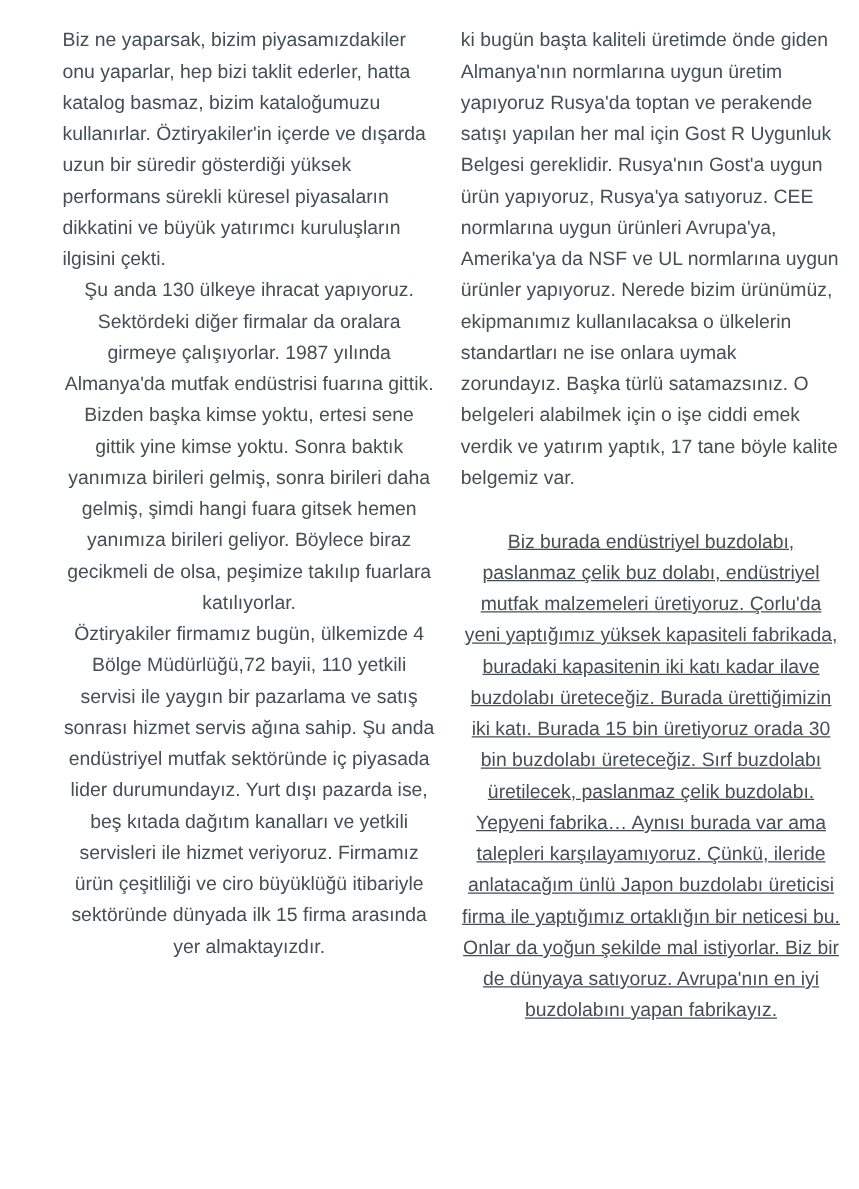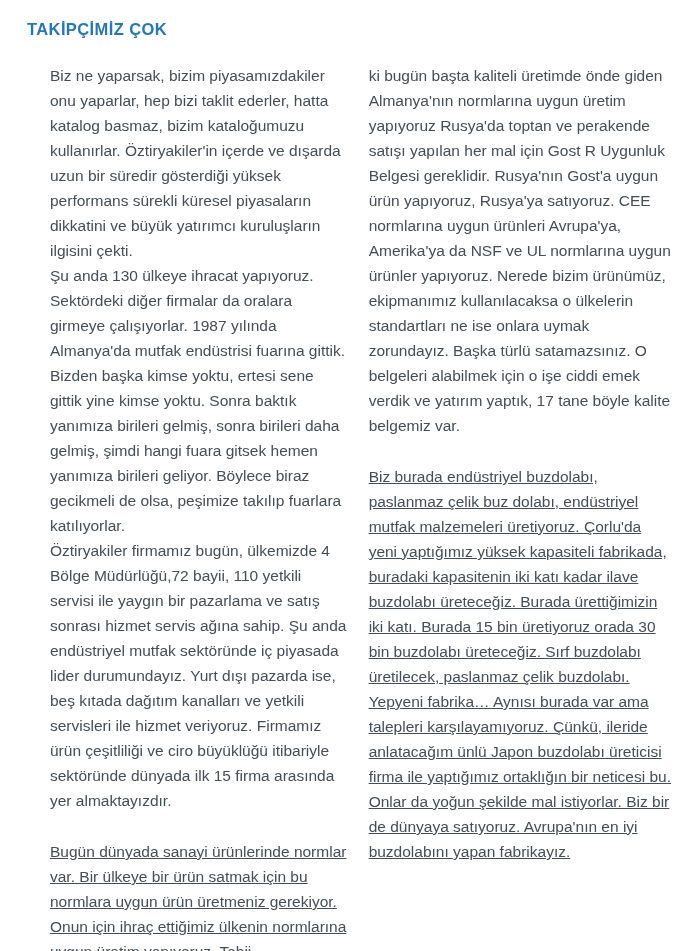--- a/index.html
+++ b/index.html
@@ -35,40 +35,39 @@
     line-height: 25px;
     text-align: left;
   }
   .column.left  { width: 312px; }
   .column.right { width: 318px; }
   .column p {
     margin: 0;
   }
   .column p + p {
     margin-top: 0;
+    text-align: center;
   }
   .column p.spaced {
     margin-top: 26px;
     text-decoration: underline;
   }
 </style>
 </head>
 <body>
 
 <div class="page">
 
-  <h1 class="article-title">TAKİPÇİMİZ ÇOK</h1>
 
   <div class="columns">
 
     <div class="column left">
       <p>Biz ne yaparsak, bizim piyasamızdakiler onu yaparlar, hep bizi taklit ederler, hatta katalog basmaz, bizim kataloğumuzu kullanırlar. Öztiryakiler'in içerde ve dışarda uzun bir süredir gösterdiği yüksek performans sürekli küresel piyasaların dikkatini ve büyük yatırımcı kuruluşların ilgisini çekti.</p>
       <p>Şu anda 130 ülkeye ihracat yapıyoruz. Sektördeki diğer firmalar da oralara girmeye çalışıyorlar. 1987 yılında Almanya'da mutfak endüstrisi fuarına gittik. Bizden başka kimse yoktu, ertesi sene gittik yine kimse yoktu. Sonra baktık yanımıza birileri gelmiş, sonra birileri daha gelmiş, şimdi hangi fuara gitsek hemen yanımıza birileri geliyor.  Böylece biraz gecikmeli de olsa, peşimize takılıp fuarlara katılıyorlar.</p>
       <p>Öztiryakiler firmamız bugün, ülkemizde 4 Bölge Müdürlüğü,72 bayii, 110 yetkili servisi ile yaygın bir pazarlama ve satış sonrası hizmet  servis ağına sahip. Şu anda endüstriyel mutfak sektöründe iç piyasada lider durumundayız. Yurt dışı pazarda ise, beş kıtada dağıtım kanalları ve yetkili servisleri ile hizmet veriyoruz. Firmamız ürün çeşitliliği ve ciro büyüklüğü itibariyle sektöründe dünyada ilk 15 firma arasında yer almaktayızdır.</p>
-      <p class="spaced">Bugün dünyada sanayi ürünlerinde normlar var. Bir ülkeye bir ürün satmak için bu normlara uygun ürün üretmeniz gerekiyor. Onun için  ihraç ettiğimiz ülkenin normlarına uygun üretim yapıyoruz. Tabii</p>
     </div>
 
     <div class="column right">
       <p>ki bugün başta kaliteli üretimde önde giden Almanya'nın normlarına uygun üretim yapıyoruz Rusya'da toptan ve perakende satışı yapılan her mal için Gost R Uygunluk Belgesi gereklidir. Rusya'nın Gost'a uygun ürün yapıyoruz, Rusya'ya satıyoruz. CEE normlarına uygun ürünleri Avrupa'ya, Amerika'ya da NSF ve UL normlarına uygun ürünler yapıyoruz. Nerede bizim ürünümüz, ekipmanımız kullanılacaksa o ülkelerin standartları ne ise onlara uymak zorundayız. Başka türlü satamazsınız. O belgeleri alabilmek için o işe ciddi emek verdik ve yatırım yaptık, 17 tane böyle kalite belgemiz var.</p>
       <p class="spaced">Biz burada endüstriyel buzdolabı, paslanmaz çelik buz dolabı, endüstriyel mutfak malzemeleri üretiyoruz. Çorlu'da yeni yaptığımız yüksek kapasiteli fabrikada, buradaki kapasitenin iki katı kadar ilave buzdolabı üreteceğiz. Burada ürettiğimizin iki katı. Burada 15 bin üretiyoruz orada 30 bin buzdolabı üreteceğiz. Sırf buzdolabı üretilecek, paslanmaz çelik buzdolabı. Yepyeni fabrika… Aynısı burada var ama talepleri karşılayamıyoruz. Çünkü, ileride anlatacağım ünlü Japon buzdolabı üreticisi firma ile yaptığımız ortaklığın bir neticesi bu. Onlar da yoğun şekilde mal istiyorlar. Biz bir de dünyaya satıyoruz. Avrupa'nın en iyi buzdolabını yapan fabrikayız.</p>
     </div>
 
   </div>
 
 </div>

